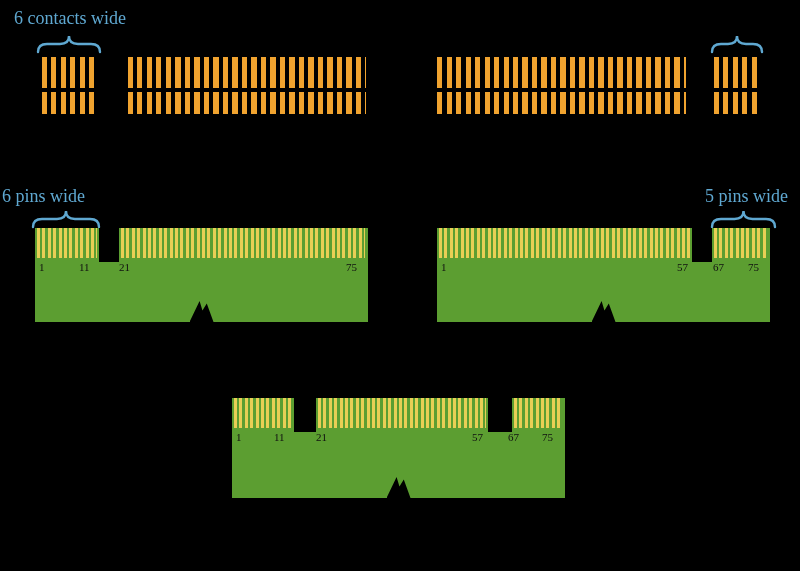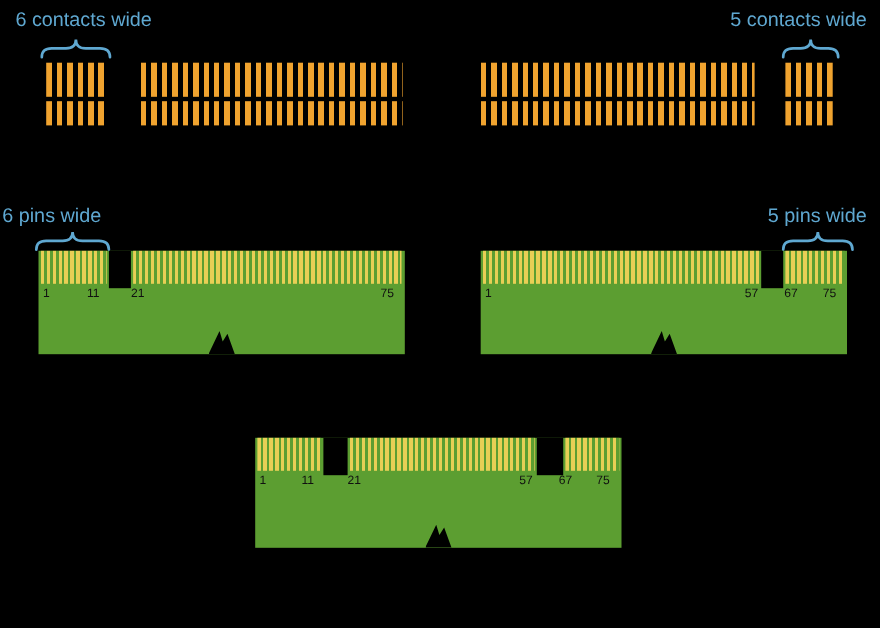--- a/index.html
+++ b/index.html
@@ -1,20 +1,20 @@
 <!DOCTYPE html>
 <html style="--bg: #000000; --accent: #5fa8d1; --contact: #f0a32f; --pcb: #5c9e31; --pin: #e8cf55; --number: #101010;"><head>
 <meta charset="utf-8">
 <style>
   html,body{margin:0;padding:0;background:#000;}
   .canvas{
     position:relative;
     width:800px;height:571px;
     background:var(--bg,#000);
-    font-family:Liberation Sans, sans-serif;
+    font-family:Liberation Serif, serif;
     overflow:hidden;
   }
   .diagram-label{
     position:absolute;
     color:var(--accent,#5fa8d1);
     font-size:18px;
     line-height:1.2;
     white-space:nowrap;
   }
   .brace{position:absolute;overflow:visible;}
@@ -52,21 +52,20 @@
     background:var(--bg,#000);
     clip-path:polygon(0% 100%, 42% 0%, 54% 45%, 72% 12%, 100% 100%);
   }
 </style>
 </head>
 <body>
 
 <div class="canvas">
 
   <div class="diagram-label" style="left:14px;top:8px">6 contacts wide</div>
-  <div class="diagram-label" style="right:12px;top:8px">5 contacts wide</div>
 
   <svg class="brace" width="62" height="16" style="left:38px;top:36px" viewBox="0 0 62 16">
       <path d="M0 16 Q0 8 9 8 L22 8 Q31 8 31 0 Q31 8 40 8 L53 8 Q62 8 62 16"></path>
     </svg>
   <svg class="brace" width="50" height="16" style="left:712px;top:36px" viewBox="0 0 50 16">
       <path d="M0 16 Q0 8 9 8 L16 8 Q25 8 25 0 Q25 8 34 8 L41 8 Q50 8 50 16"></path>
     </svg>
 
   <div class="contact-strip" style="left:42px;top:57px;width:53px;height:31px"></div>
   <div class="contact-strip" style="left:128px;top:57px;width:238px;height:31px"></div>

